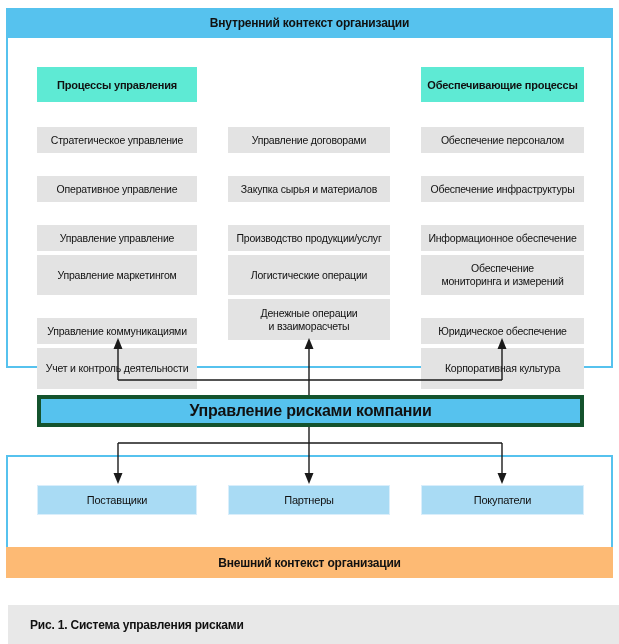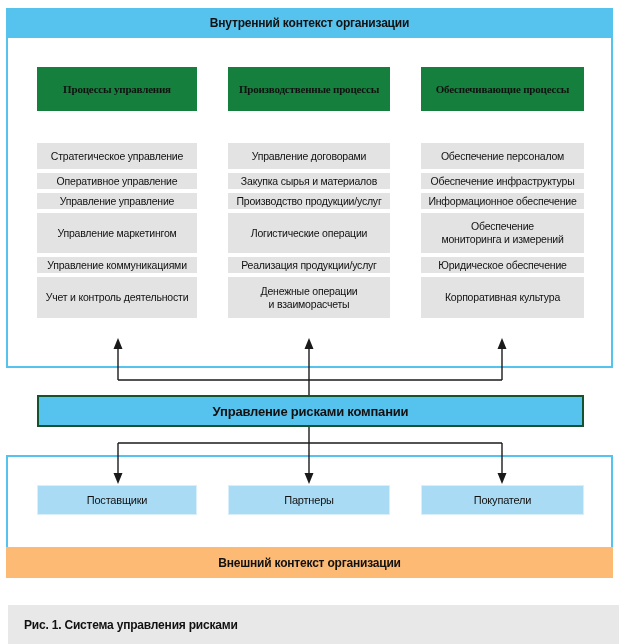--- a/index.html
+++ b/index.html
@@ -34,54 +34,53 @@
     position: absolute; left: -2px; bottom: -2px; right: -2px;
     height: 31px;
     background: #fdba74;
     display: flex; align-items: center; justify-content: center;
     font-weight: 700; font-size: 12px; letter-spacing: -0.2px;
     color: #111;
   }
 
   
   .col-header {
-    position: absolute; top: 57px; height: 44px;
-    background: #15803d;
+    position: absolute; top: 57px; height: 35px;
+    background: #5eead4;
     display: flex; align-items: center; justify-content: center;
     font-weight: 700; font-size: 11px; letter-spacing: -0.2px;
     color: #111;
-    font-family: Liberation Serif, serif;
   }
   .col1 { left: 29px; width: 160px; }
   .col2 { left: 220px; width: 162px; }
   .col3 { left: 413px; width: 163px; }
 
   
   .col-items {
-    position: absolute; top: 133px;
+    position: absolute; top: 117px;
     display: flex; flex-direction: column; gap: 4px;
   }
   .item {
     background: #e3e3e3;
     display: flex; align-items: center; justify-content: center;
     text-align: center;
     font-size: 10.5px; letter-spacing: -0.2px; line-height: 1.2;
     white-space: pre-line;
     color: #111;
     padding: 0 2px;
   }
-  .h26 { height: 26px; } .h27 { height: 16px; } .h40 { height: 40px; } .h41 { height: 41px; }
+  .h26 { height: 26px; } .h27 { height: 26px; margin-top: 19px; } .h40 { height: 40px; } .h41 { height: 41px; }
 
   
   .risk-bar {
     position: absolute; left: 37px; top: 395px; width: 547px; height: 32px;
     background: #56c2ee;
-    border: 2px solid #14532d;
+    border: 4px solid #14532d;
     display: flex; align-items: center; justify-content: center;
-    font-weight: 700; font-size: 13px; letter-spacing: -0.2px;
+    font-weight: 700; font-size: 16px; letter-spacing: -0.2px;
     color: #111;
   }
 
   
   .entity {
     position: absolute; top: 28px; height: 30px;
     background: #a9dbf4;
     border: 1px solid #d9eefb;
     display: flex; align-items: center; justify-content: center;
     font-weight: 400; font-size: 11px; letter-spacing: -0.2px;
@@ -92,21 +91,21 @@
   .connectors {
     position: absolute; left: 0; top: 0; width: 619px; height: 644px;
     pointer-events: none; z-index: 5;
   }
 
   
   .caption-bar {
     position: absolute; left: 8px; top: 605px; width: 611px; height: 39px;
     background: #e8e8e8;
     display: flex; align-items: center;
-    padding-left: 16px;
+    padding-left: 22px;
     font-weight: 700; font-size: 12px; letter-spacing: -0.2px;
     color: #111;
   }
 </style>
 </head>
 <body>
 
 <div class="canvas">
 
   <div class="context-box box-internal">
@@ -115,27 +114,25 @@
     <div class="col-header col1">Процессы управления</div>
     <div class="col-items col1">
       <div class="item h26">Стратегическое управление</div>
       <div class="item h27">Оперативное управление</div>
       <div class="item h27">Управление управление</div>
       <div class="item h40">Управление маркетингом</div>
       <div class="item h27">Управление коммуникациями</div>
       <div class="item h41">Учет и контроль деятельности</div>
     </div>
 
-    <div class="col-header col2">Производственные процессы</div>
     <div class="col-items col2">
       <div class="item h26">Управление договорами</div>
       <div class="item h27">Закупка сырья и материалов</div>
       <div class="item h27">Производство продукции/услуг</div>
       <div class="item h40">Логистические операции</div>
-      <div class="item h27">Реализация продукции/услуг</div>
       <div class="item h41">Денежные операции
 и взаиморасчеты</div>
     </div>
 
     <div class="col-header col3">Обеспечивающие процессы</div>
     <div class="col-items col3">
       <div class="item h26">Обеспечение персоналом</div>
       <div class="item h27">Обеспечение инфраструктуры</div>
       <div class="item h27">Информационное обеспечение</div>
       <div class="item h40">Обеспечение

